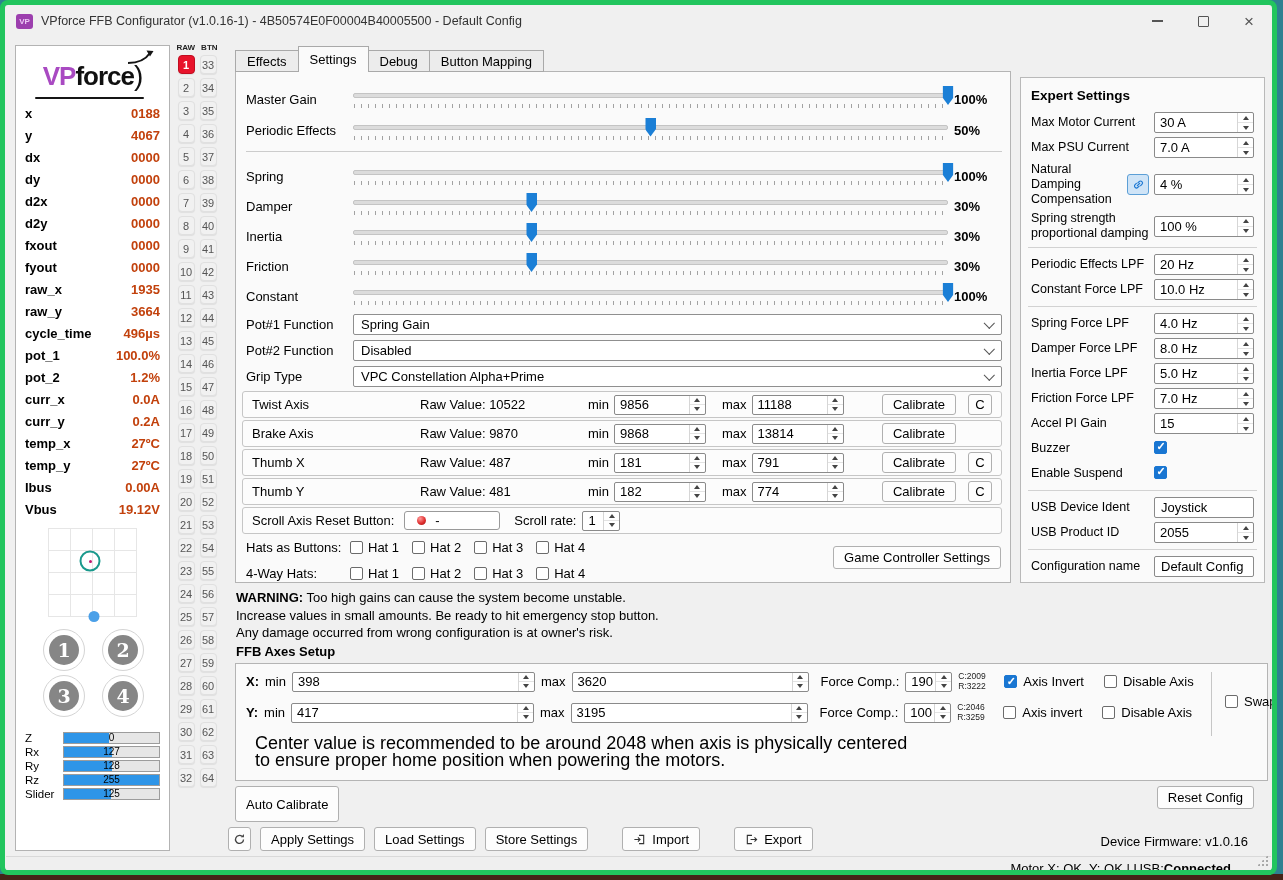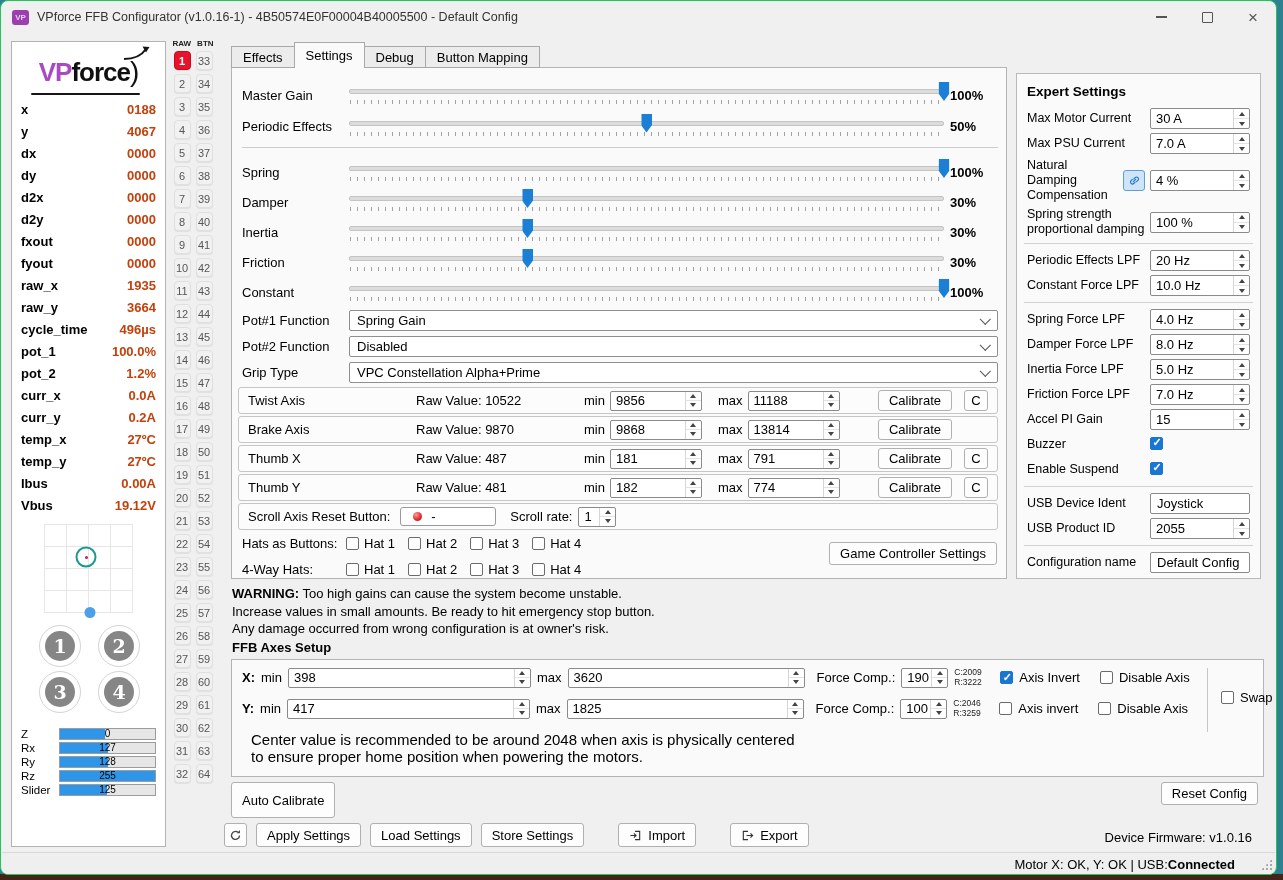--- a/index.html
+++ b/index.html
@@ -1,20 +1,20 @@
 <!DOCTYPE html>
 <html><head>
 <meta charset="utf-8">
 <style>
   html,body{margin:0;padding:0;}
   .screen{position:relative;width:1283px;height:880px;background:#2e8191;overflow:hidden;
           font-family:"Liberation Sans",sans-serif;color:#000;}
   .desk-bottom{position:absolute;left:0;bottom:0;width:100%;height:6px;background:#452318;}
   .window{position:absolute;left:0;top:0;width:1277px;height:875px;background:#f0f0f0;
-          border:1px solid #22c55e;border-radius:8px;box-sizing:border-box;overflow:hidden;z-index:1;}
+          border:5px solid #22c55e;border-radius:8px;box-sizing:border-box;overflow:hidden;z-index:1;}
 
   
   .titlebar{position:absolute;left:0;top:0;right:0;height:32px;display:flex;align-items:center;
             padding-left:11px;font-size:12.5px;color:#333;}
   .app-icon{width:17px;height:15px;background:#9c3fae;border-radius:3px;margin-right:8px;
             color:#ecc9f5;font-size:8px;font-weight:900;display:flex;align-items:center;justify-content:center;}
   .win-controls{margin-left:auto;display:flex;height:100%;}
   .win-btn{width:46px;display:flex;align-items:center;justify-content:center;color:#444;}
   .ic-min{width:11px;height:1.5px;background:#555;display:block;}
   .ic-max{width:9px;height:9px;border:1.2px solid #555;border-radius:1px;display:block;}
@@ -151,21 +151,21 @@
   .ffb-axis{font-size:13px;font-weight:700;}
   .ffb-mm{font-size:13px;}
   .ffb-spin1{width:243px;}
   .ffb-spin2{width:237px;}
   .ffb-fc{font-size:13px;margin-left:6px;}
   .ffb-spin3{width:47px;}
   .ffb-cr{font-size:8.5px;line-height:9.5px;color:#222;width:40px;}
   .ffb-cb-label{font-size:13px;margin-right:14px;}
   .ffb-divider{position:absolute;left:975px;top:8px;width:1px;height:64px;background:#c6c6c6;}
   .swap-wrap{position:absolute;left:989px;top:30px;display:flex;align-items:center;gap:6px;font-size:13px;}
-  .ffb-note{margin:9px 0 0 19px;font-size:15px;line-height:17px;}
+  .ffb-note{margin:9px 0 0 19px;font-size:18px;line-height:17px;}
 
   .autocal-btn{position:absolute;left:230px;top:781px;height:36px;}
   .reset-btn{position:absolute;right:18px;top:781px;height:23px;}
 
   
   .bottom-row{position:absolute;left:223px;top:822px;display:flex;gap:9px;align-items:center;}
   .refresh-btn{width:23px;padding:0;}
   .icon-btn-gap{margin-left:25px;}
   .btn .bicon{margin-right:6px;display:flex;align-items:center;}
   .firmware{position:absolute;right:24px;top:829px;font-size:13px;}
@@ -849,21 +849,21 @@
               <span class="sb">
                 <i class="arr-up"></i>
               </span>
               <span class="sb">
                 <i class="arr-dn"></i>
               </span>
             </span>
         </div>
         <span class="ffb-mm">max</span>
         <div class="spin ffb-spin2">
-          <span class="spin-val">1825</span>
+          <span class="spin-val">3195</span>
           <span class="spin-btns">
               <span class="sb">
                 <i class="arr-up"></i>
               </span>
               <span class="sb">
                 <i class="arr-dn"></i>
               </span>
             </span>
         </div>
         <span class="ffb-fc">Force Comp.:</span>

